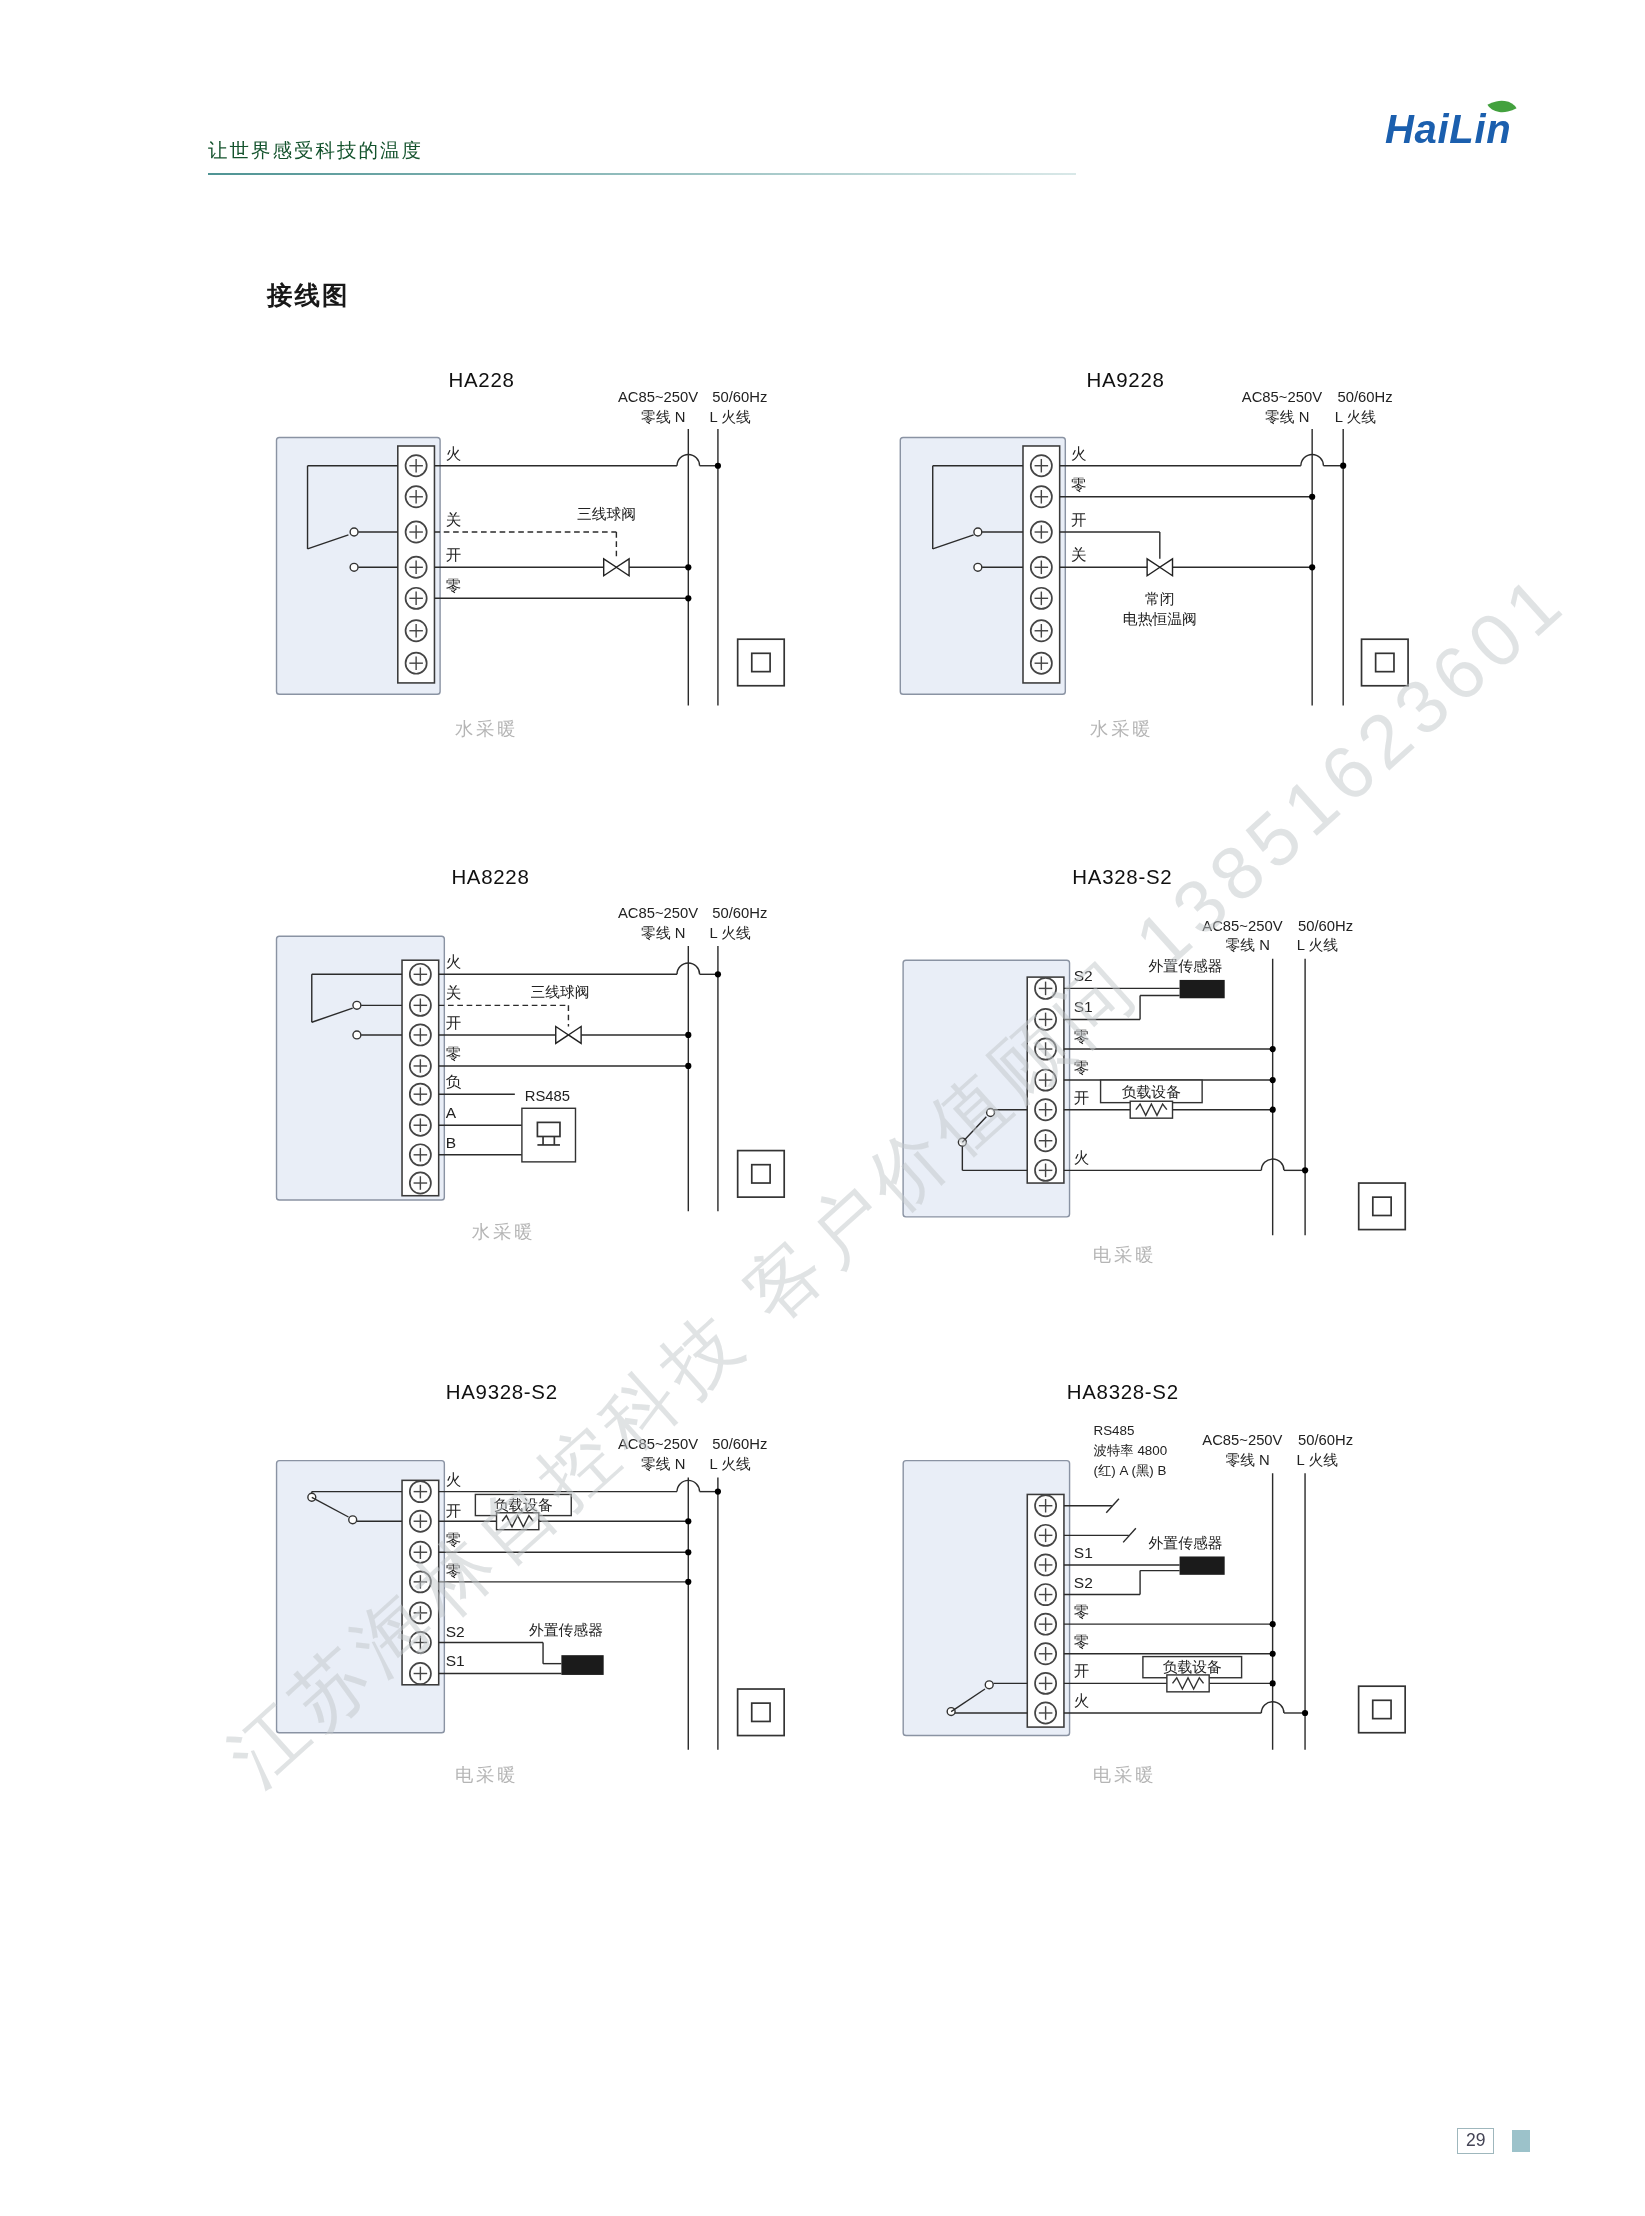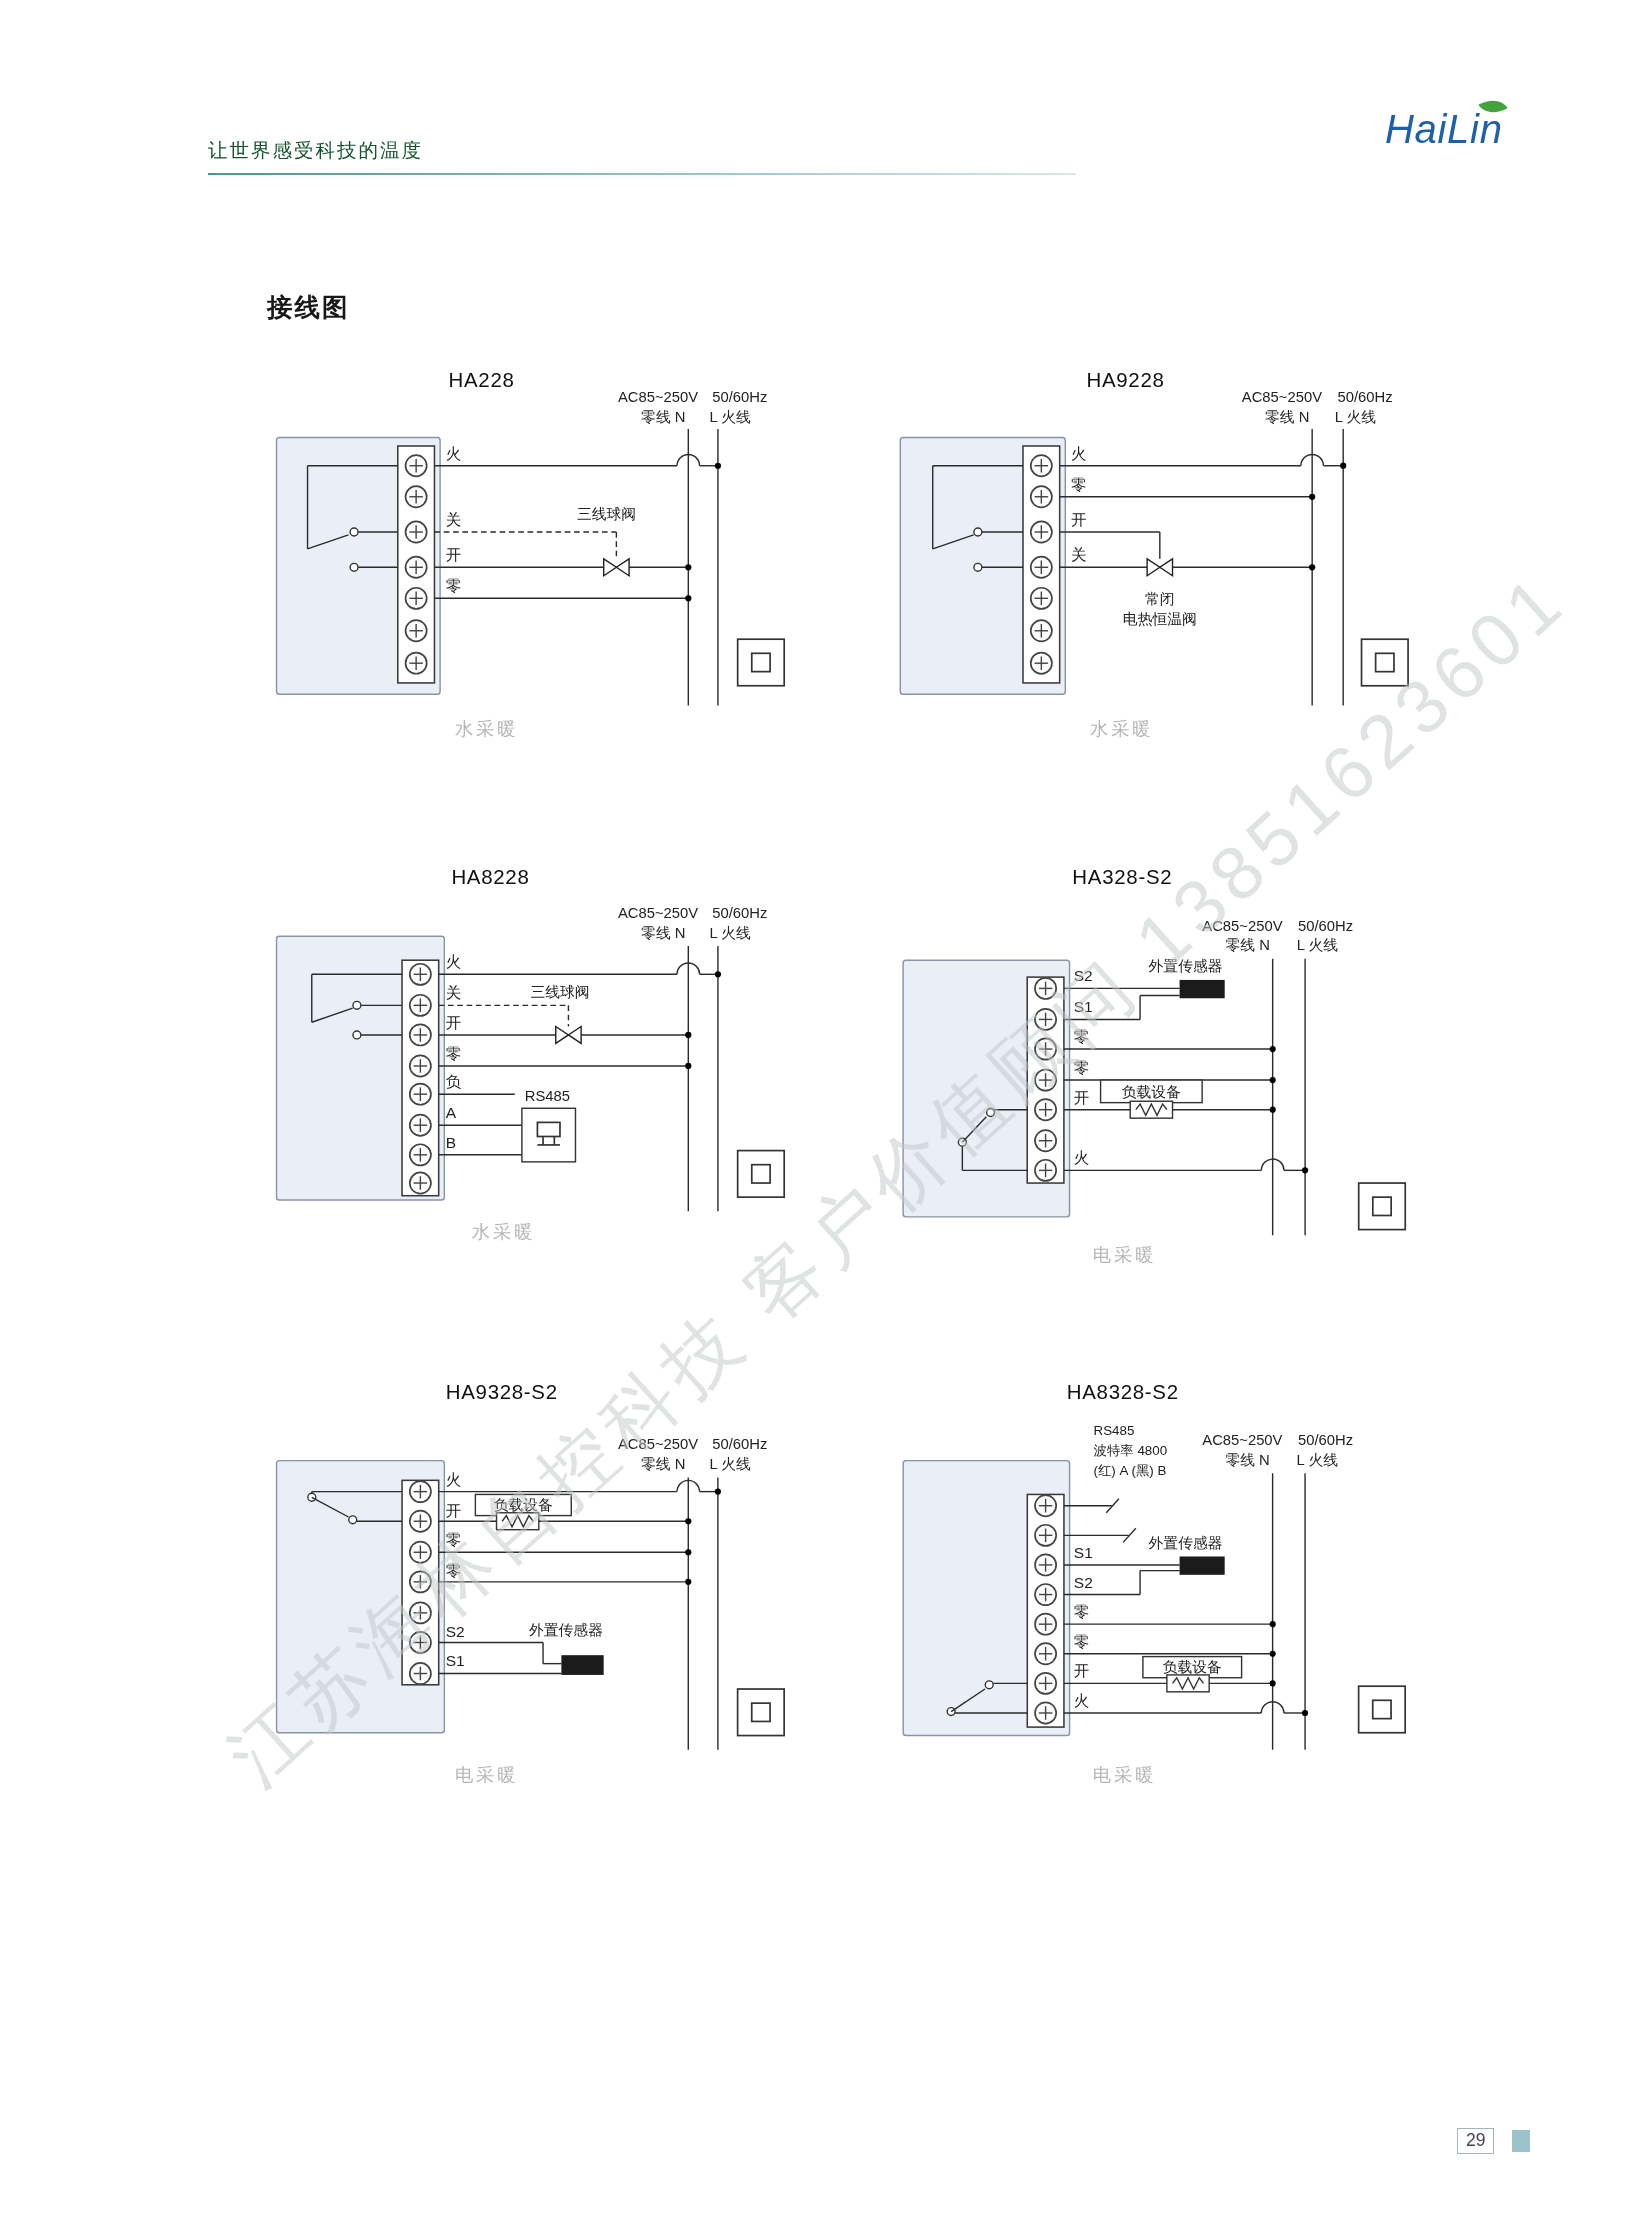--- a/index.html
+++ b/index.html
@@ -5,25 +5,25 @@
   *{margin:0;padding:0;box-sizing:border-box}
   html,body{background:#fff}
   body{width:1645px;height:2216px;font-family:"Liberation Sans","DejaVu Sans",sans-serif}
   .page{position:relative;width:1645px;height:2216px;background:#ffffff;overflow:hidden}
 
   
   .tagline{position:absolute;left:208px;top:137px;font-size:19.5px;color:#14532d;letter-spacing:2px}
   .header-rule{position:absolute;left:208px;top:173px;width:868px;height:2px;
                background:linear-gradient(to right,#4f9494,#d9e8e8)}
   .logo{position:absolute;left:1385px;top:107px}
-  .logo-text{font-size:40px;font-weight:normal;color:#1b5fae;letter-spacing:0.7px;font-style:italic}
+  .logo-text{font-size:40px;font-weight:bold;color:#1b5fae;letter-spacing:0.7px;font-style:italic}
   .logo-leaf{position:absolute;right:-2.7px;top:-9.4px;width:24px;height:17px;background:#43a13e;
              border-radius:0 100% 0 100%;transform:rotate(-28deg)}
 
-  .section-title{position:absolute;left:267px;top:290px;font-size:25.5px;font-weight:bold;color:#181818;letter-spacing:2px}
+  .section-title{position:absolute;left:267px;top:278px;font-size:25.5px;font-weight:bold;color:#181818;letter-spacing:2px}
 
   
   .watermark{position:absolute;left:242px;top:1720px;transform:rotate(-42deg);transform-origin:0 50%;
              font-size:75px;letter-spacing:8px;color:#c3c8cb;opacity:.5;white-space:nowrap;pointer-events:none;z-index:9}
 
   
   .page-number{position:absolute;left:1457px;top:2128px;display:flex;align-items:center;gap:18px}
   .page-number .num{font-size:17.5px;color:#445;padding:1.3px 8px;border:0.7px solid #9fb7bd;background:#fff}
   .page-number-accent{width:17.5px;height:21.5px;background:#9cc2ca}
 

